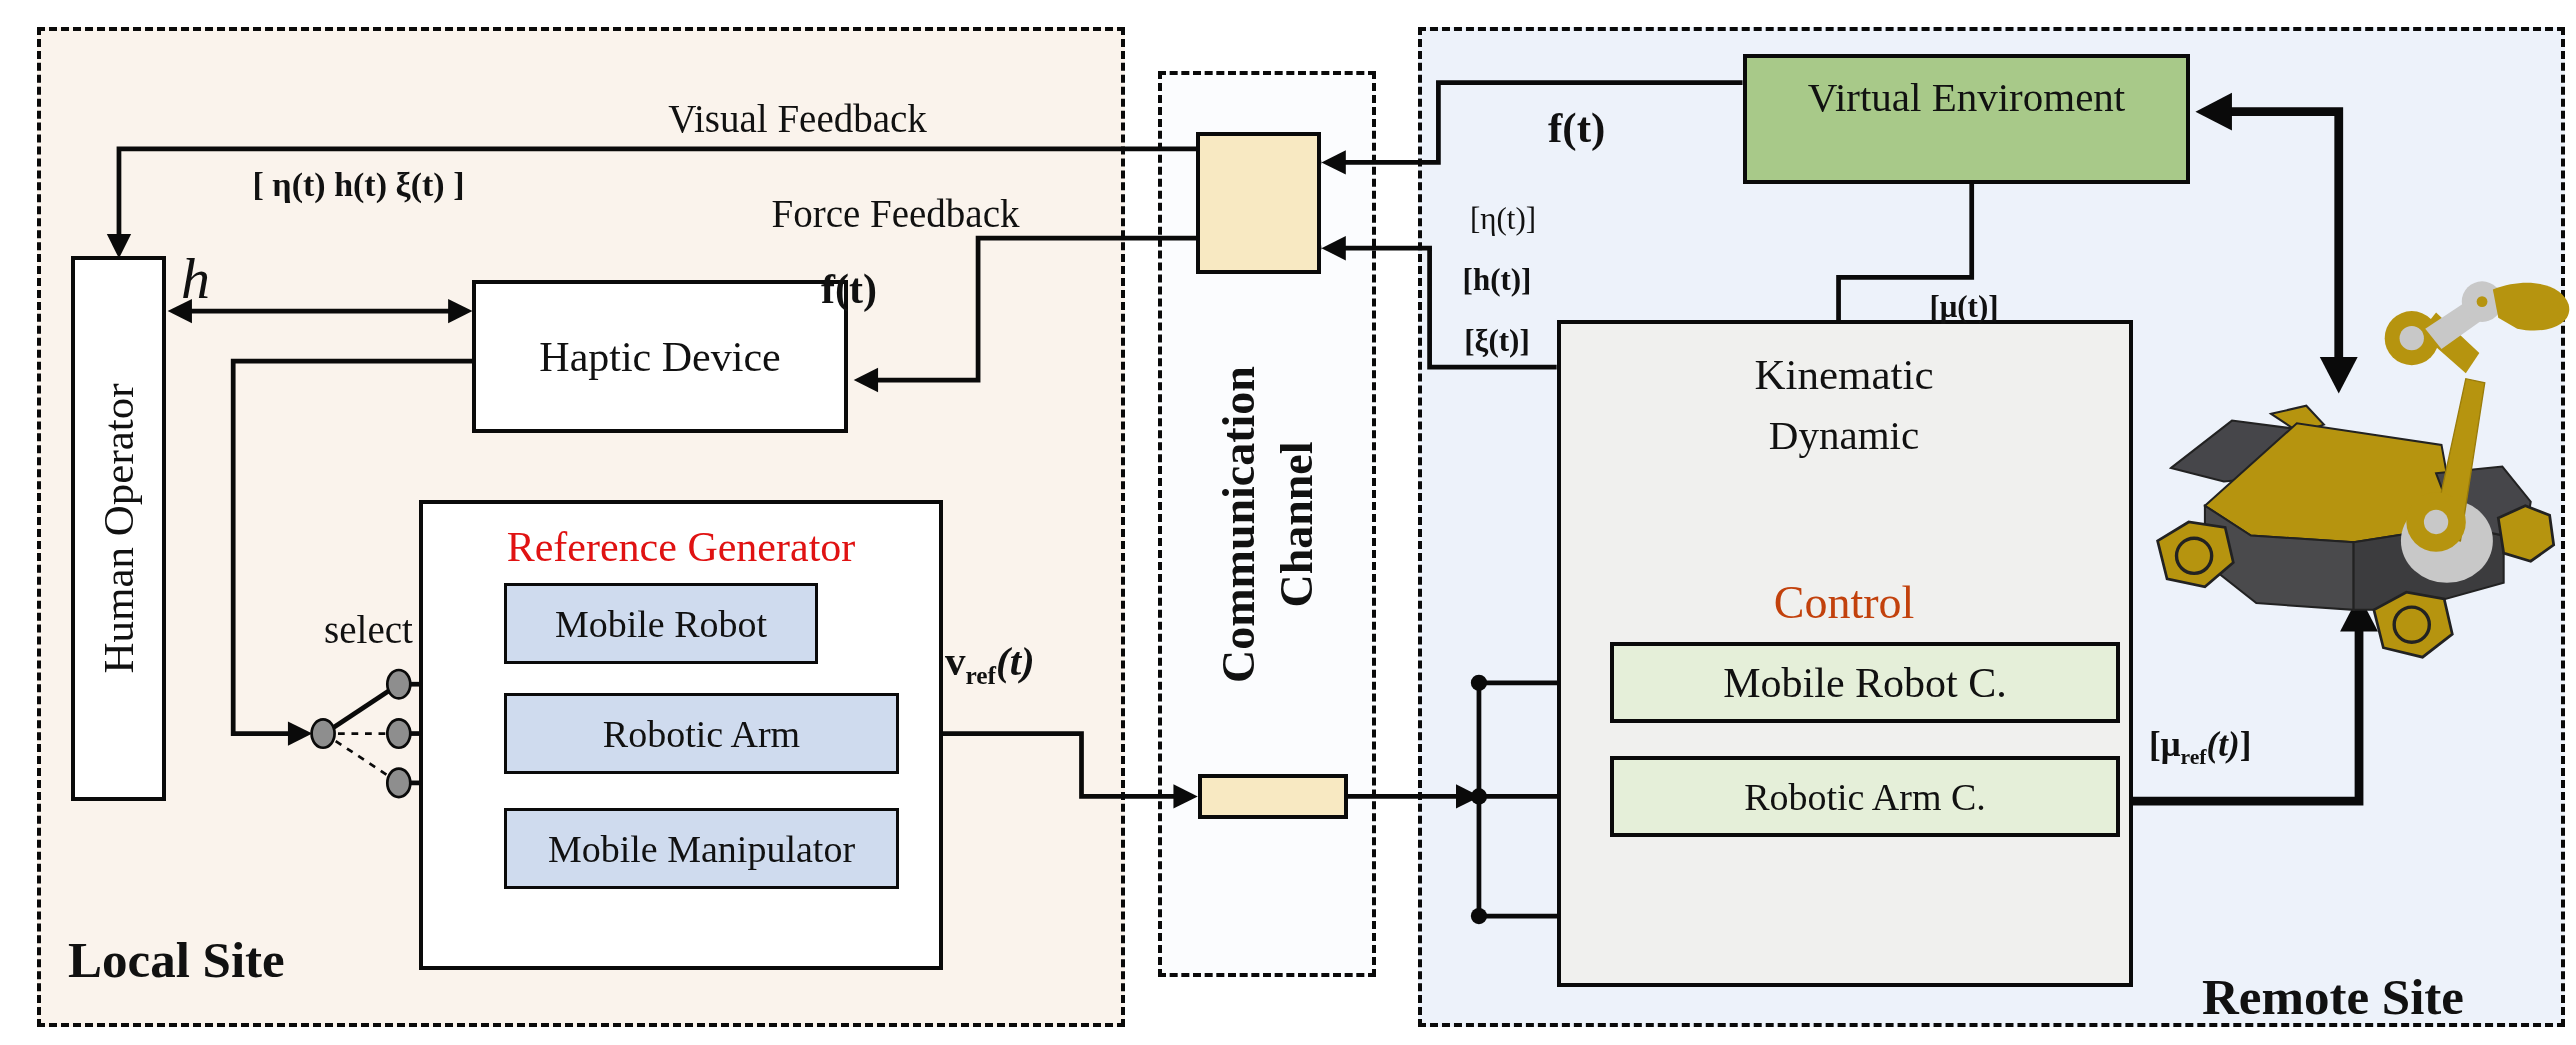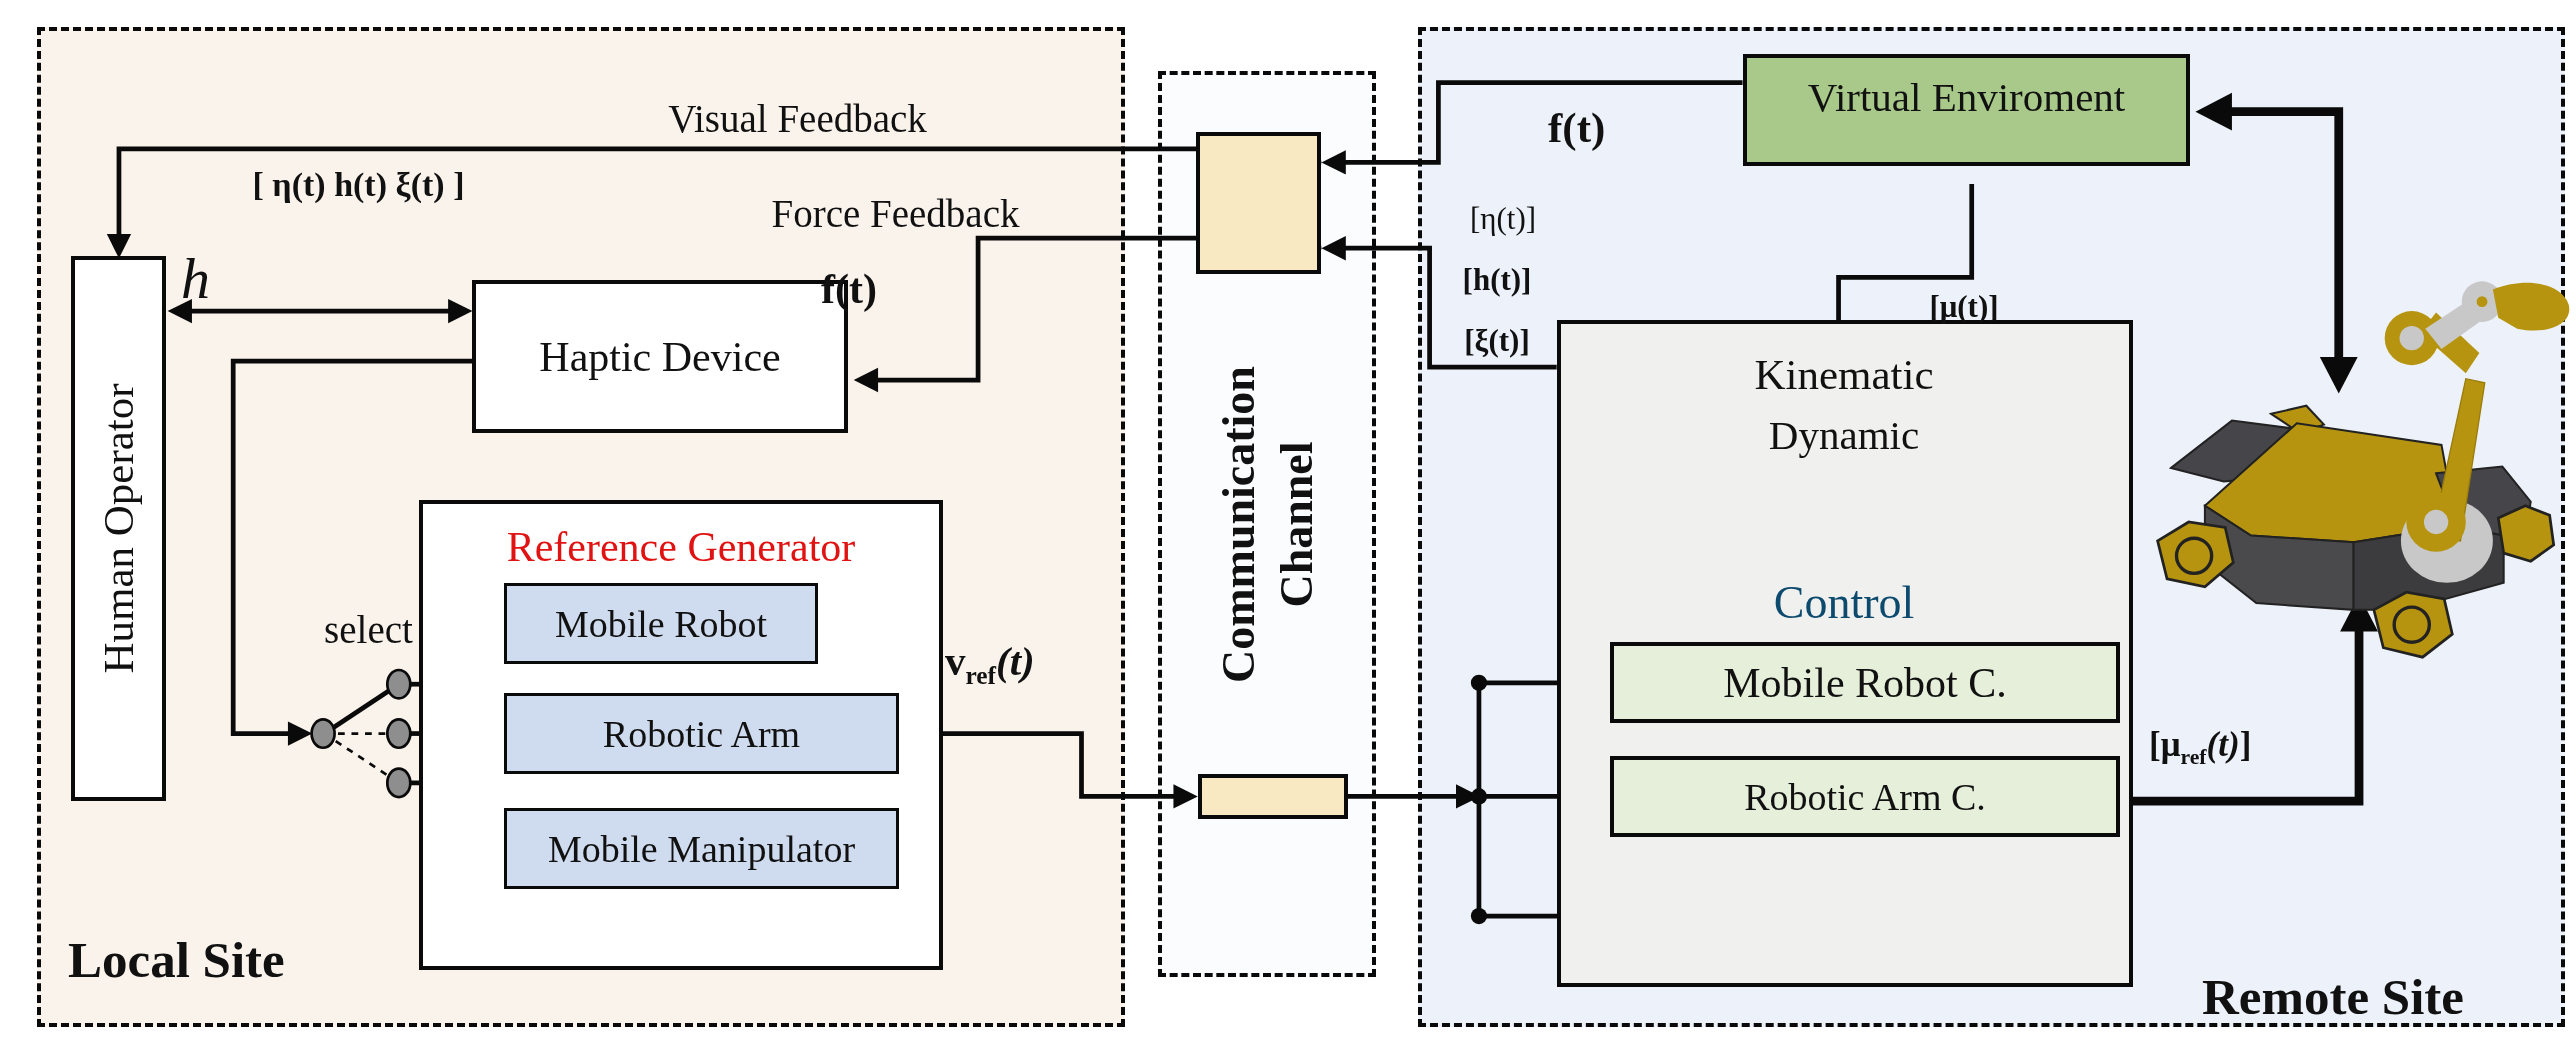--- a/index.html
+++ b/index.html
@@ -190,29 +190,29 @@
   <div class="box" style="left:504px;top:693px;width:395px;height:81px;background:#cfdbee;border-width:3.4px;font-size:38px;">
     <span>Robotic Arm</span>
   </div>
   <div class="box" style="left:504px;top:808px;width:395px;height:81px;background:#cfdbee;border-width:3.4px;font-size:38px;">
     <span>Mobile Manipulator</span>
   </div>
 
   <div class="box" style="left:1196px;top:132px;width:125px;height:142px;background:#f8e9c2;border-width:4px;"></div>
   <div class="box" style="left:1198px;top:774px;width:150px;height:45px;background:#f8e9c2;border-width:4px;"></div>
 
-  <div class="box" style="left:1743px;top:54px;width:447px;height:112px;background:#a8c989;border-width:4px;align-items:flex-start;font-size:41px;">
+  <div class="box" style="left:1743px;top:54px;width:447px;height:130px;background:#a8c989;border-width:4px;align-items:flex-start;font-size:41px;">
     <span style="margin-top:15px;">Virtual Enviroment</span>
   </div>
 
   <div class="box" style="left:1557px;top:320px;width:576px;height:667px;background:#f0f0ee;border-width:4px;"></div>
 
   <div class="lbl" style="left:1590px;top:350px;width:508px;text-align:center;font-size:43px;">Kinematic</div>
   <div class="lbl" style="left:1590px;top:411px;width:508px;text-align:center;font-size:41px;">Dynamic</div>
-  <div class="lbl" style="left:1590px;top:576px;width:508px;text-align:center;font-size:46px;color:#0c4a6e;">Control</div>
+  <div class="lbl" style="left:1590px;top:576px;width:508px;text-align:center;font-size:46px;color:#c2410c;">Control</div>
 
   <div class="box" style="left:1610px;top:642px;width:510px;height:81px;background:#e5efd9;border-width:4px;font-size:42px;">
     <span>Mobile Robot C.</span>
   </div>
   <div class="box" style="left:1610px;top:756px;width:510px;height:81px;background:#e5efd9;border-width:4px;font-size:38px;">
     <span>Robotic Arm C.</span>
   </div>
 
   <div class="lbl" style="left:622px;top:96px;width:351px;text-align:center;font-size:39px;">Visual Feedback</div>
   <div class="lbl" style="left:720px;top:191px;width:351px;text-align:center;font-size:39px;">Force Feedback</div>

